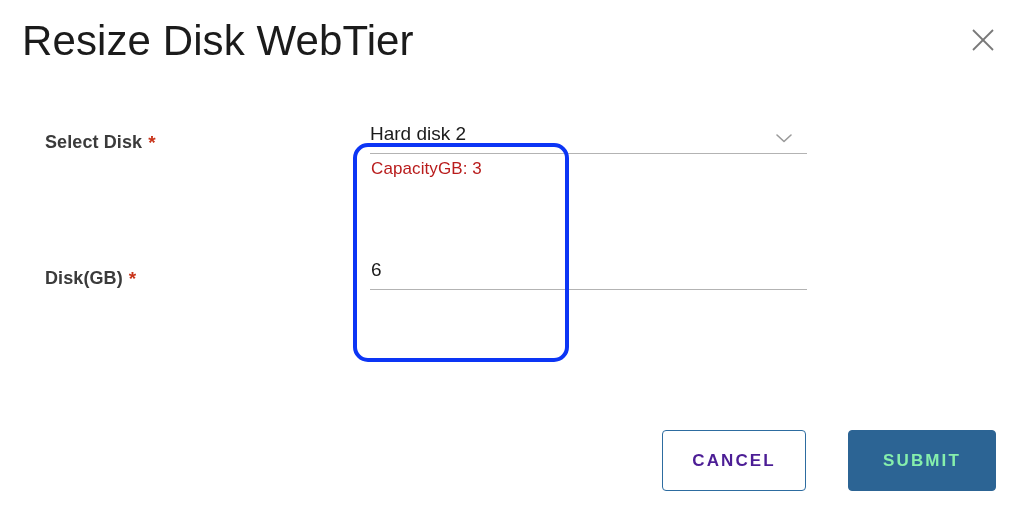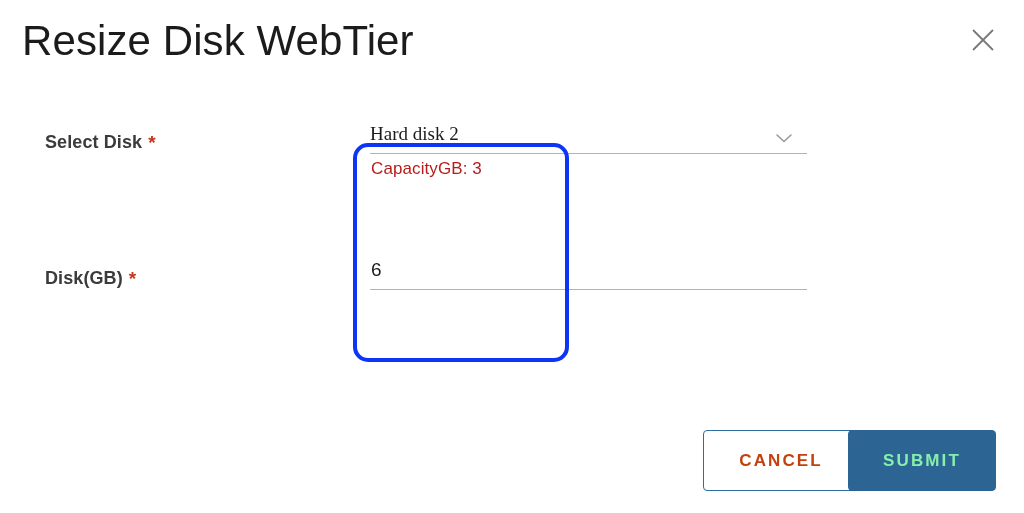--- a/index.html
+++ b/index.html
@@ -111,21 +111,20 @@
     padding: 0 0 4px 0;
     box-sizing: border-box;
     outline: none;
     display: flex;
     align-items: center;
   }
   .select-value {
     font-size: 19px;
     color: #1b1b1b;
     line-height: 32px;
-    font-family: Liberation Serif, serif;
   }
   .chevron-icon {
     position: absolute;
     right: 14px;
     top: 9px;
     width: 18px;
     height: 12px;
   }
   .helper-text {
     position: absolute;
@@ -181,26 +180,26 @@
     letter-spacing: 2.1px;
     border-radius: 4px;
     cursor: pointer;
     display: flex;
     align-items: center;
     justify-content: center;
     box-sizing: border-box;
     padding: 0;
   }
   .btn-cancel {
-    left: 703px;
+    left: 662px;
     top: 20px;
-    width: 156px;
+    width: 144px;
     background: #ffffff;
     border: 1px solid #2d6ca0;
-    color: #c2410c;
+    color: #4c1d95;
   }
   .btn-submit {
     left: 848px;
     top: 20px;
     width: 148px;
     background: #2c6494;
     border: 1px solid #2c6494;
     color: #86efac;
   }
 </style>

